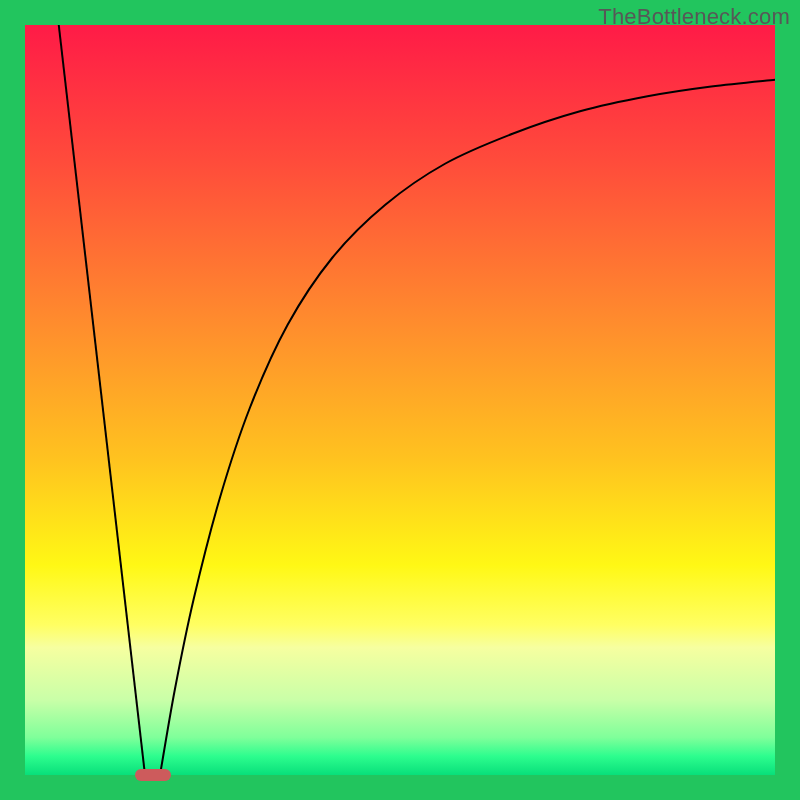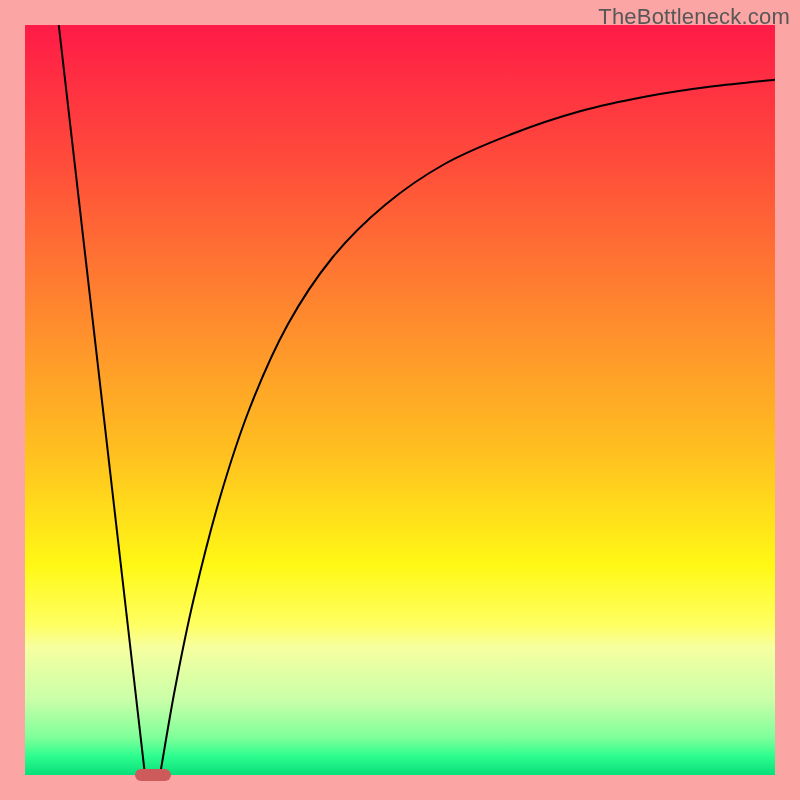--- a/index.html
+++ b/index.html
@@ -8,21 +8,21 @@
     width: 800px;
     height: 800px;
     background: #000000;
     font-family: Arial, Helvetica, sans-serif;
     overflow: hidden;
   }
   .frame {
     position: relative;
     width: 800px;
     height: 800px;
-    background: #fca5a5;
+    background: #22c55e;
   }
   .watermark {
     position: absolute;
     top: 4px;
     right: 10px;
     color: #575757;
     font-size: 22px;
     letter-spacing: 0.2px;
     font-weight: 400;
     z-index: 20;

